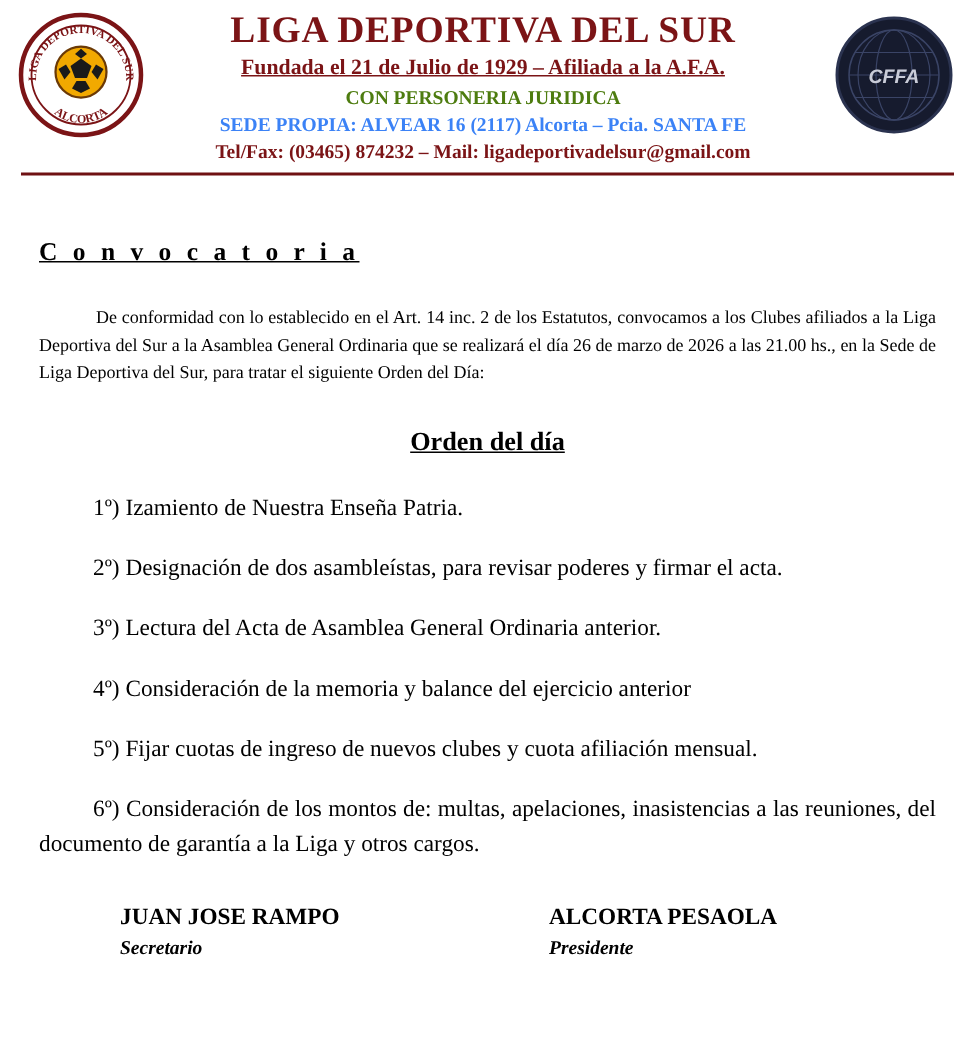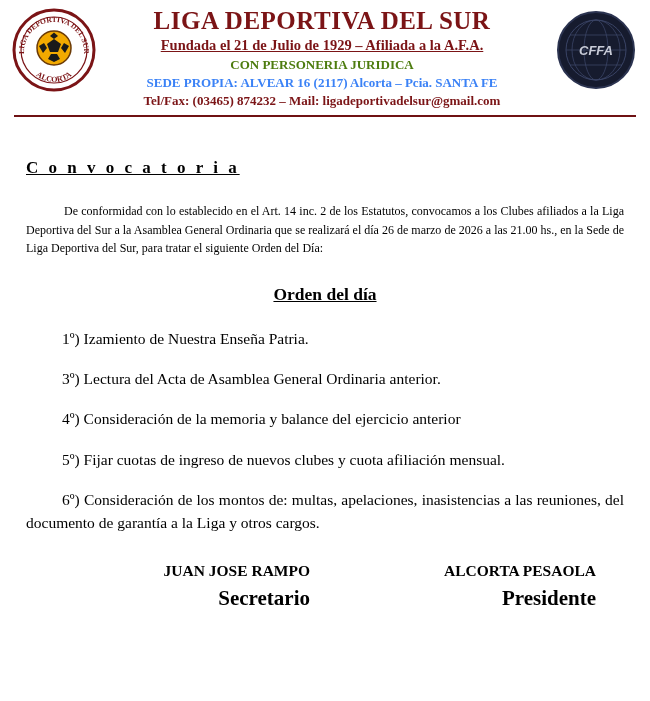--- a/index.html
+++ b/index.html
@@ -137,32 +137,33 @@
   }
 
   
   .signatures {
     margin-top: 26px;
     display: flex;
     justify-content: space-between;
     padding: 0 28px 0 54px;
   }
   .sig {
-    text-align: right;
+    text-align: left;
     width: 230px;
   }
   .sig-name {
     font-size: 15.5px;
     font-weight: bold;
     line-height: 1.45;
   }
   .sig-role {
-    font-size: 21px;
+    font-size: 13px;
     font-weight: bold;
     line-height: 1.45;
+    font-style: italic;
   }
 </style>
 </head>
 <body>
 
 <div class="page">
 
   <div class="letterhead">
 
     <div class="logo-left">
@@ -217,20 +218,21 @@
   <div class="doc-body">
 
     <div class="title-conv">C o n v o c a t o r i a</div>
 
     <div class="para">De conformidad con lo establecido en el Art. 14 inc. 2 de los Estatutos, convocamos a los Clubes afiliados a la Liga Deportiva del Sur a la Asamblea General Ordinaria que se realizará el día 26 de marzo de 2026 a las 21.00 hs., en la Sede de Liga Deportiva del Sur, para tratar el siguiente Orden del Día:</div>
 
     <div class="title-orden">Orden del día</div>
 
     <div class="agenda">
       <div class="agenda-item">1º)  Izamiento de Nuestra Enseña Patria.</div>
+      <div class="agenda-item">2º)  Designación de dos asambleístas, para revisar poderes y firmar el acta.</div>
       <div class="agenda-item">3º) Lectura del Acta de Asamblea General Ordinaria anterior.</div>
       <div class="agenda-item">4º) Consideración de la memoria y balance del ejercicio anterior</div>
       <div class="agenda-item">5º) Fijar cuotas de ingreso de nuevos clubes y cuota afiliación mensual.</div>
       <div class="agenda-item">6º)  Consideración de los montos de: multas, apelaciones, inasistencias a las reuniones,  del documento de garantía a la Liga y otros cargos.</div>
     </div>
 
     <div class="signatures">
       <div class="sig">
         <div class="sig-name">JUAN JOSE RAMPO</div>
         <div class="sig-role">Secretario</div>

